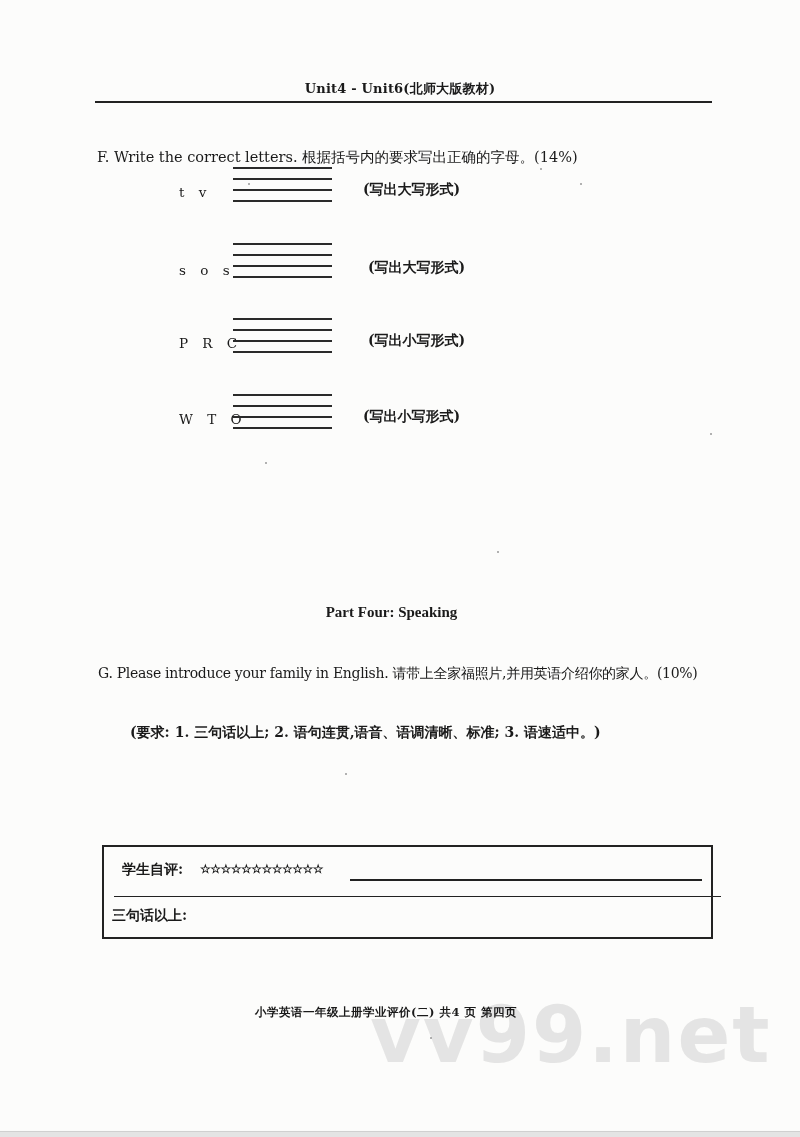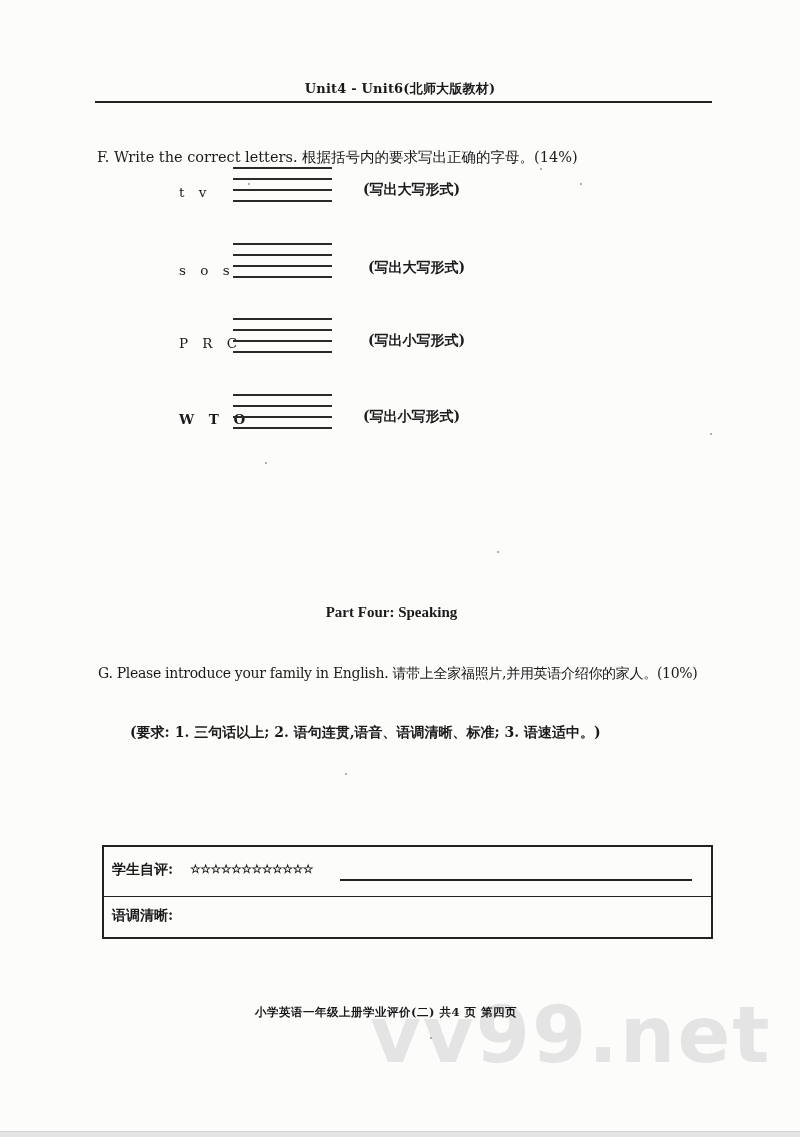--- a/index.html
+++ b/index.html
@@ -19,21 +19,21 @@
   .item .word { position: absolute; font-size: 13.5px; letter-spacing: 5px; font-family: "DejaVu Serif", serif; }
   .item .lines { position: absolute; left: 185px; width: 99px; height: 38px; }
   .item .lines div { position: absolute; left: 0; width: 99px; background: #2a2a2a; }
   .item .instr { position: absolute; font-size: 14px; font-weight: bold; white-space: nowrap; }
 
   .part-title { position: absolute; left: 0; width: 783px; top: 604px; text-align: center; font-size: 15px; font-weight: bold; font-family: "Liberation Serif", serif; }
   .section-g { position: absolute; left: 98px; top: 665px; font-size: 14px; white-space: nowrap; letter-spacing: -0.3px; }
   .requirements { position: absolute; left: 130px; top: 724px; font-size: 14px; font-weight: bold; white-space: nowrap; text-align: right; }
 
   .eval-box { position: absolute; left: 102px; top: 845px; width: 611px; height: 94px; border: 2px solid #222; box-sizing: border-box; }
-  .eval-row1 { position: absolute; left: 0; top: 0; width: 100%; height: 50px; border-bottom: 1.5px solid #222; box-sizing: border-box; }
+  .eval-row1 { position: absolute; left: 10px; top: 0; width: 100%; height: 50px; border-bottom: 1.5px solid #222; box-sizing: border-box; }
   .eval-row2 { position: absolute; left: 0; top: 47px; width: 100%; height: 45px; }
   .eval-label { position: absolute; left: 8px; font-size: 14px; font-weight: bold; white-space: nowrap; }
   .stars { position: absolute; left: 86px; top: 15px; font-size: 12px; letter-spacing: -0.5px; font-weight: bold; }
   .fill-line { position: absolute; left: 236px; top: 32px; width: 352px; height: 1.5px; background: #222; }
 
   .footer { position: absolute; left: 255px; top: 1005px; font-size: 11.5px; font-weight: bold; white-space: nowrap; letter-spacing: 0.5px; }
   .watermark { position: absolute; left: 370px; top: 990px; font-family: "DejaVu Sans", sans-serif; font-weight: bold; font-size: 78px; color: rgba(200,200,200,0.45); letter-spacing: 2px; white-space: nowrap; }
 
   .speck { position: absolute; width: 2px; height: 2px; background: #999; border-radius: 50%; }
 </style>
@@ -74,21 +74,21 @@
     <div class="lines" style="top:4px;">
       <div style="top:0;height:1.5px;"></div>
         <div style="top:11px;height:1.5px;"></div>
         <div style="top:22px;height:1.5px;"></div>
         <div style="top:33px;height:2px;"></div>
     </div>
     <span class="instr" style="left:320px; top:18px;">(写出小写形式)</span>
   </div>
 
   <div class="item" style="top:390px;">
-    <span class="word" style="left:131px; top:21px;font-weight:bold;">W T O</span>
+    <span class="word" style="left:131px; top:21px;">W T O</span>
     <div class="lines" style="top:4px;">
       <div style="top:0;height:1.5px;"></div>
         <div style="top:11px;height:1.5px;"></div>
         <div style="top:22px;height:1.5px;"></div>
         <div style="top:33px;height:2px;"></div>
     </div>
     <span class="instr" style="left:315px; top:18px;">(写出小写形式)</span>
   </div>
 
 
@@ -97,21 +97,21 @@
   <div class="section-g">G. Please introduce your family in English. 请带上全家福照片,并用英语介绍你的家人。(10%)</div>
   <div class="requirements">(要求: 1. 三句话以上; 2. 语句连贯,语音、语调清晰、标准; 3. 语速适中。)</div>
 
   <div class="eval-box">
     <div class="eval-row1">
       <span class="eval-label" style="top:14px;">学生自评:</span>
       <span class="stars">☆☆☆☆☆☆☆☆☆☆☆☆</span>
       <div class="fill-line"></div>
     </div>
     <div class="eval-row2">
-      <span class="eval-label" style="top:13px;">语调清晰:</span>
+      <span class="eval-label" style="top:13px;">三句话以上:</span>
     </div>
   </div>
 
   <div class="watermark">vv99.net</div>
   <div class="footer">小学英语一年级上册学业评价(二)  共4 页  第四页</div>
 
   <div class="speck" style="left:540px;top:168px;"></div>
   <div class="speck" style="left:248px;top:183px;"></div>
   <div class="speck" style="left:497px;top:551px;"></div>
   <div class="speck" style="left:580px;top:183px;"></div>

